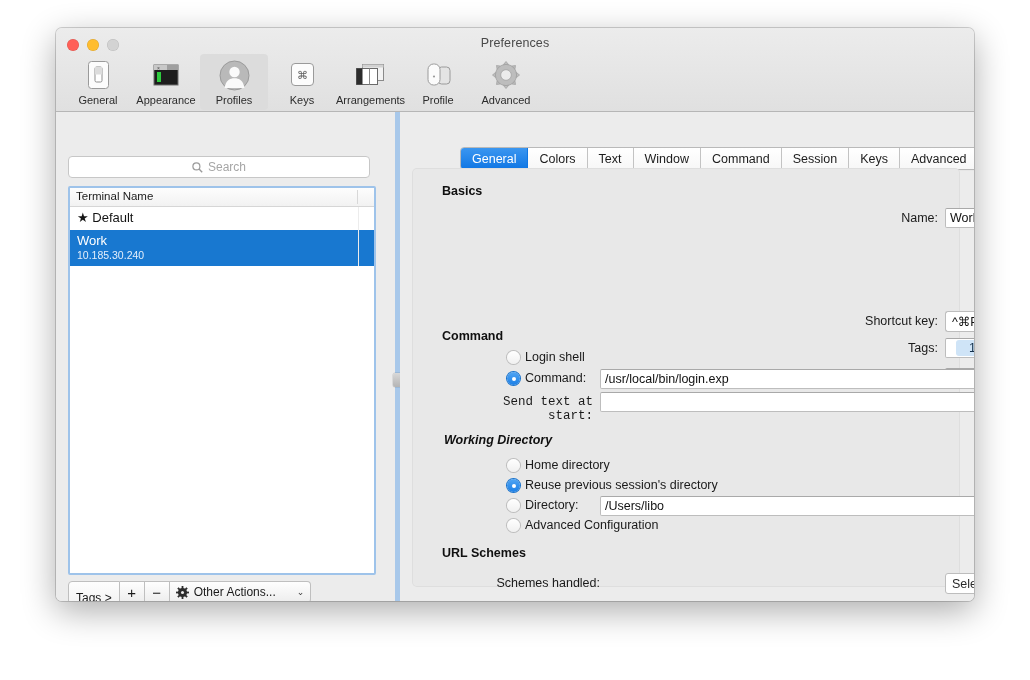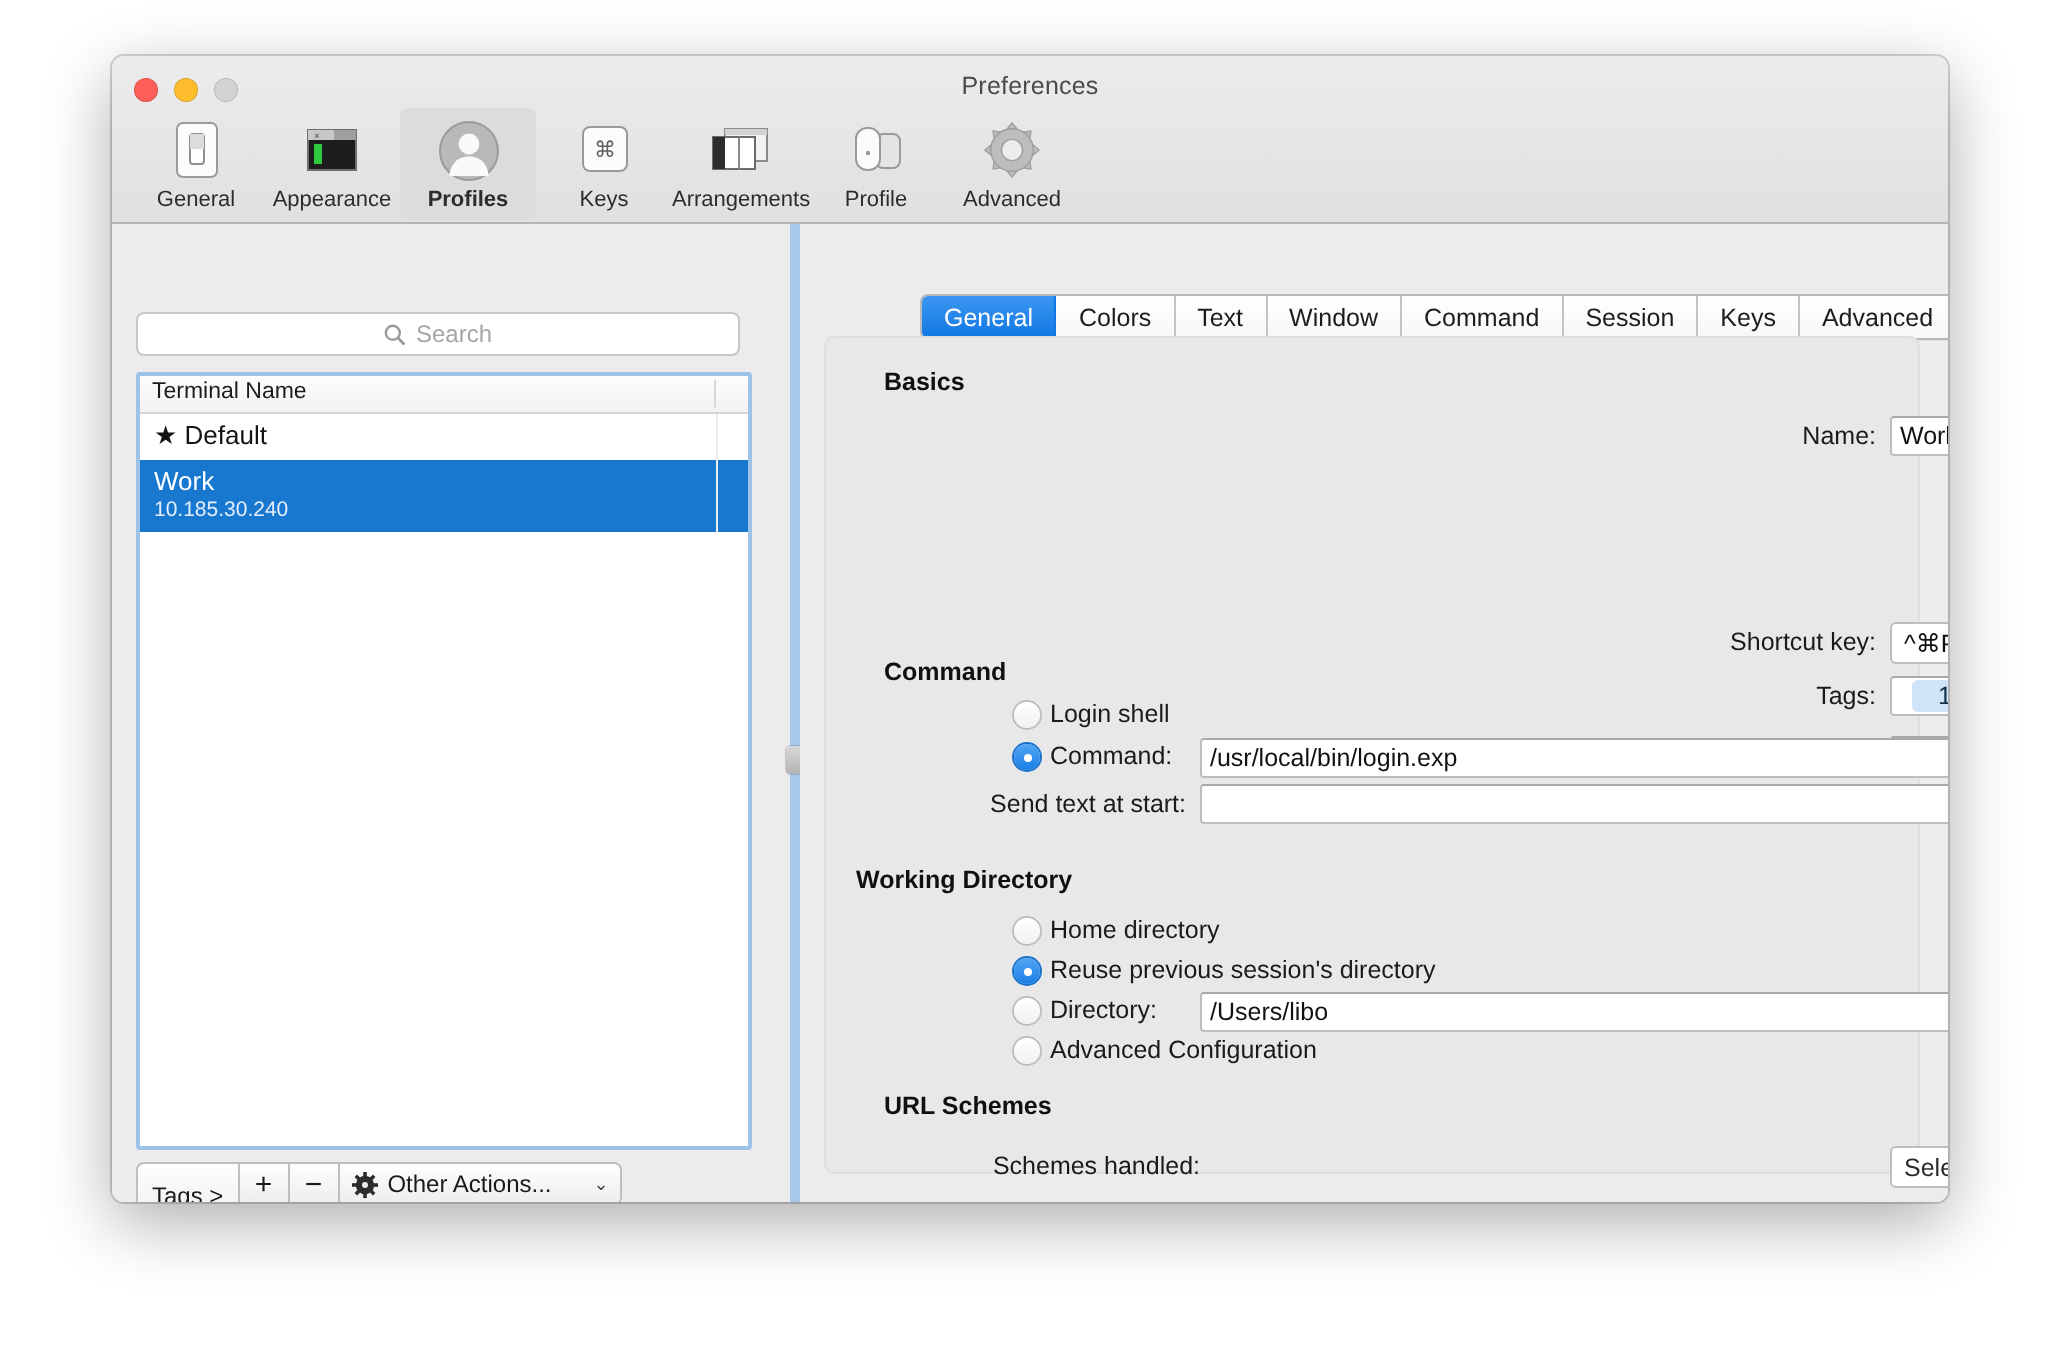--- a/index.html
+++ b/index.html
@@ -54,21 +54,21 @@
     display: flex;
     align-items: flex-start;
   }
   .tb-item {
     width: 68px;
     padding: 5px 0 4px 0;
     text-align: center;
     border-radius: 4px;
     cursor: default;
   }
-  .tb-item.selected { background: #dcdcdc; font-weight: bold; }
+  .tb-item.selected { background: #dcdcdc; }
   .tb-icon {
     height: 32px;
     display: flex; align-items: center; justify-content: center;
     margin-bottom: 3px;
   }
   .tb-label {
     font-size: 11px;
     color: #2c2c2c;
     white-space: nowrap;
   }
@@ -536,24 +536,24 @@
 
       <div class="group-title" style="left:22px; top:217px;">Command</div>
 
       <div class="radio" style="left:107px; top:239px;"></div>
       <div class="radio-label" style="left:125px; top:238px;">Login shell</div>
 
       <div class="radio on" style="left:107px; top:260px;"></div>
       <div class="radio-label" style="left:125px; top:259px;">Command:</div>
       <div class="text-input" style="left:200px; top:257px; width:392px;">/usr/local/bin/login.exp</div>
 
-      <div class="field-label" style="left:55px; width:138px; top:283px;">Send text at start:</div>
+      <div class="field-label" style="left:55px; width:138px; top:283px;font-family:Liberation Mono, monospace;">Send text at start:</div>
       <div class="text-input" style="left:200px; top:280px; width:392px;"></div>
 
-      <div class="group-title" style="left:8px; top:321px;">Working Directory</div>
+      <div class="group-title" style="left:24px; top:321px;font-style:italic;">Working Directory</div>
 
       <div class="radio" style="left:107px; top:347px;"></div>
       <div class="radio-label" style="left:125px; top:346px;">Home directory</div>
 
       <div class="radio on" style="left:107px; top:367px;"></div>
       <div class="radio-label" style="left:125px; top:366px;">Reuse previous session's directory</div>
 
       <div class="radio" style="left:107px; top:387px;"></div>
       <div class="radio-label" style="left:125px; top:386px;">Directory:</div>
       <div class="text-input" style="left:200px; top:384px; width:392px;">/Users/libo</div>

